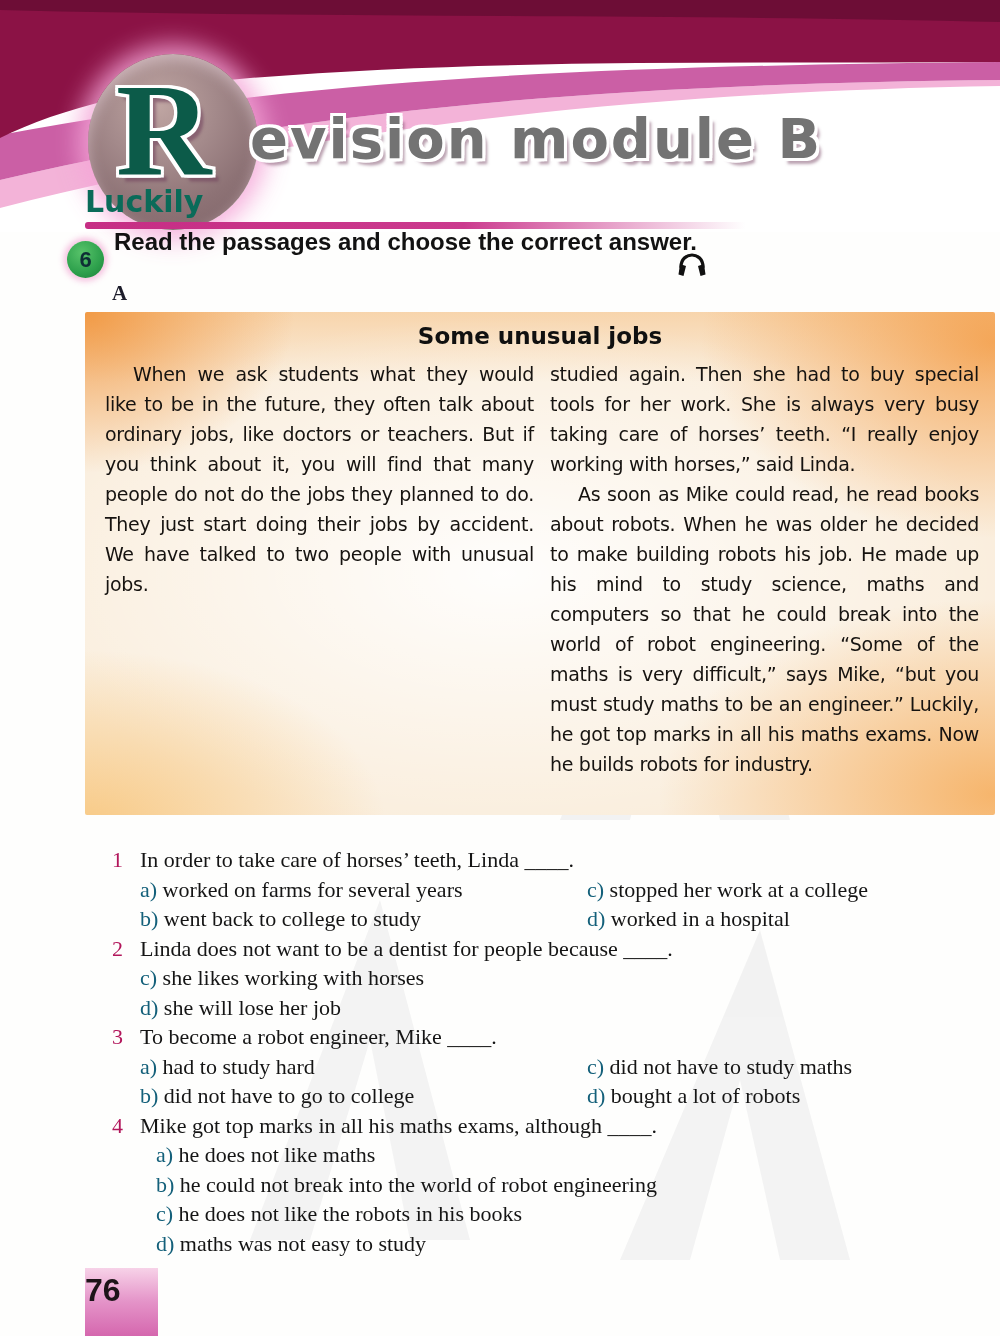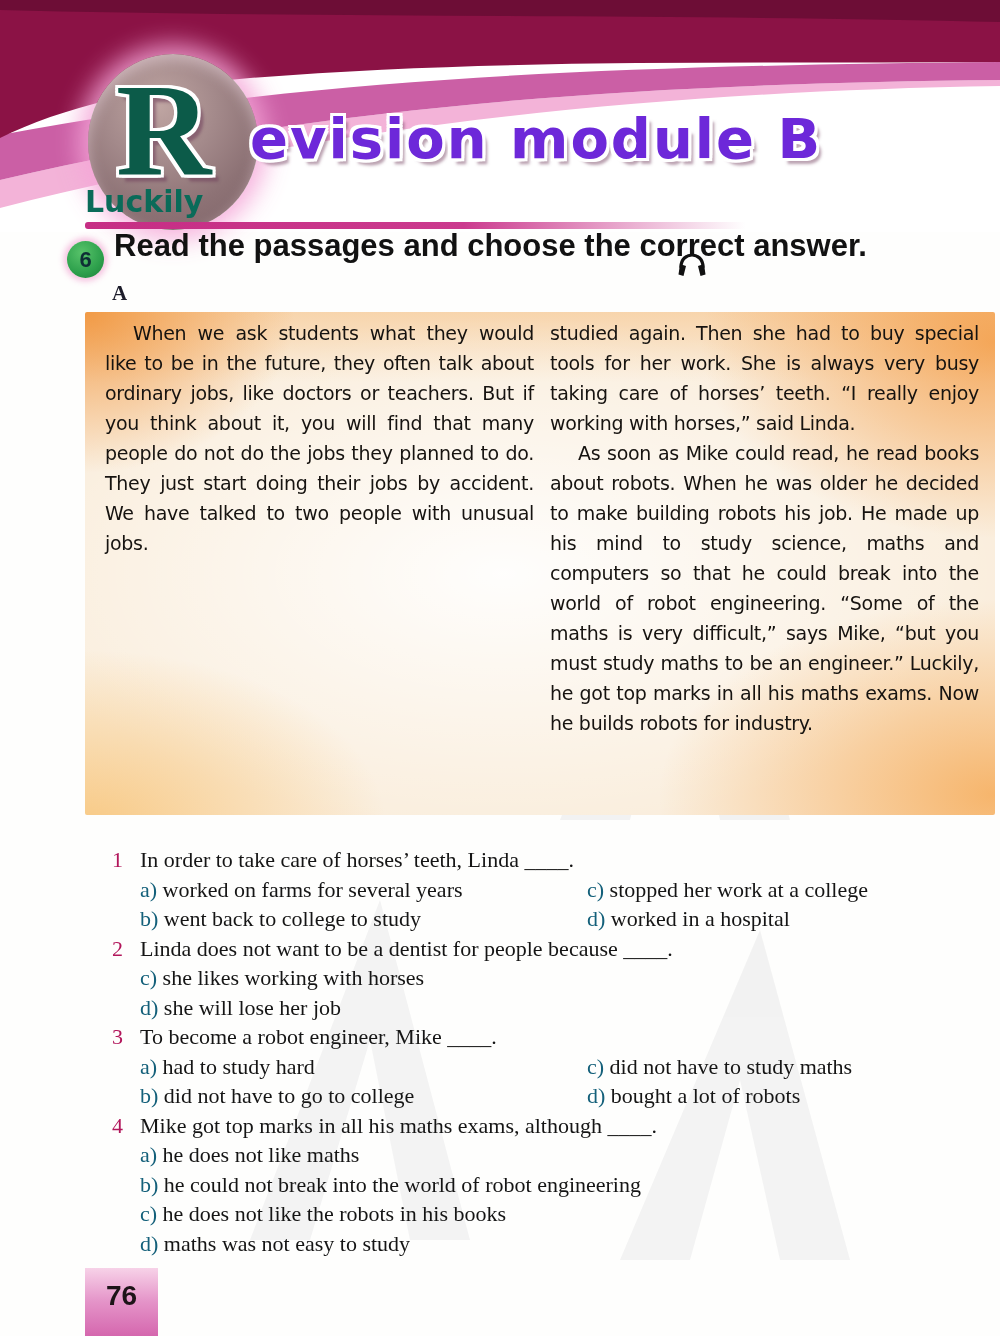--- a/index.html
+++ b/index.html
@@ -11,36 +11,36 @@
   
   .banner-svg{left:0;top:0;}
   .r-oval{left:88px;top:54px;width:170px;height:176px;border-radius:50%;
     background:radial-gradient(circle at 42% 30%, #bfa5a2 0%, #a48a8b 35%, #8d7275 65%, #7d6266 100%);
     box-shadow:0 0 24px 10px rgba(245,165,215,.85), inset 0 6px 14px rgba(255,235,245,.45);}
   .r-letter{left:116px;top:64px;font-family:"Liberation Serif",serif;font-weight:bold;
     font-size:132px;line-height:1;color:#0c5b49;
     text-shadow:-3px -3px 0 #fff,3px -3px 0 #fff,-3px 3px 0 #fff,3px 3px 0 #fff,
       -3px 0 0 #fff,3px 0 0 #fff,0 -3px 0 #fff,0 3px 0 #fff,6px 7px 3px rgba(110,60,90,.55);}
   .banner-title{left:250px;top:106px;font-family:"DejaVu Sans",sans-serif;font-weight:800;
-    font-size:56px;letter-spacing:2px;color:#6d28d9;
+    font-size:56px;letter-spacing:2px;color:#737373;
     text-shadow:-3px -3px 0 #fff,3px -3px 0 #fff,-3px 3px 0 #fff,3px 3px 0 #fff,
       -3px 0 0 #fff,3px 0 0 #fff,0 -3px 0 #fff,0 3px 0 #fff,5px 6px 3px rgba(120,70,100,.5);}
 
   .reading-title{left:85px;top:184px;font-family:"DejaVu Sans",sans-serif;font-weight:bold;
     font-size:30px;color:#0a6b59;}
   .reading-rule{left:85px;top:222px;width:688px;height:7px;border-radius:3px;
     background:linear-gradient(90deg,#c62d84 0%,#cb3a8e 55%,rgba(246,214,235,0) 96%);}
 
   
   .ex-circle{left:67px;top:241px;width:37px;height:37px;border-radius:50%;
     background:radial-gradient(circle at 40% 32%, #58c36a 0%, #2da04c 60%, #1d7c38 100%);
     box-shadow:0 0 6px 3px rgba(243,173,214,.8);
     display:flex;align-items:center;justify-content:center;}
   .ex-circle span{font-weight:bold;font-size:22px;color:#0e2e35;}
-  .ex-text{left:114px;top:228px;font-size:31px;font-weight:bold;color:#121212;
+  .ex-text{left:114px;top:228px;font-size:24px;font-weight:bold;color:#121212;
     font-family:"Liberation Sans",sans-serif;}
   .hp-icon{left:676px;top:243px;}
   .label-a{left:112px;top:281px;font-family:"Liberation Serif",serif;font-weight:bold;
     font-size:21px;color:#1c1c2a;}
 
   
   .passage{left:85px;top:312px;width:910px;height:503px;border-radius:2px;overflow:hidden;
     background:
       radial-gradient(ellipse 300px 230px at 0% 0%, rgba(240,144,52,.85), rgba(240,144,52,0) 70%),
       radial-gradient(ellipse 420px 280px at 100% 6%, rgba(243,152,62,.8), rgba(243,152,62,0) 70%),
@@ -57,28 +57,28 @@
   .col p{margin:0;}
   .col p.indent{text-indent:28px;}
 
   
   .questions{left:112px;top:845px;width:860px;font-family:"Liberation Serif",serif;
     font-size:22px;line-height:29.5px;color:#151515;font-weight:500;}
   .q-stem{display:grid;grid-template-columns:28px 1fr;}
   .q-num{color:#b2165b;}
   .opts2{display:grid;grid-template-columns:447px 1fr;grid-template-rows:repeat(2,auto);
     grid-auto-flow:column;margin-left:28px;}
-  .opts1{margin-left:28px;}
+  .opts1{margin-left:44px;}
   .opt-letter{color:#14607a;}
 
   
   .page-strip{left:85px;top:1268px;width:73px;height:68px;
     background:linear-gradient(180deg,#f6cbe4 0%,#e violet;);
     background:linear-gradient(180deg,#f7d2e8 0%,#e493c8 50%,#d567ae 100%);}
-  .page-num{width:100%;text-align:center;margin-top:12px;font-weight:bold;font-size:28px;
+  .page-num{width:100%;margin-top:4px;font-weight:bold;font-size:32px;
     color:#1d1418;font-family:"Liberation Sans",sans-serif;}
 
   .watermark{pointer-events:none;}
 </style>
 </head>
 <body>
 
 <div class="page">
 
   <svg class="abs banner-svg" width="1000" height="232" viewBox="0 0 1000 232">
@@ -110,20 +110,21 @@
   </div>
   <div class="abs ex-text">Read the passages and choose the correct answer.</div>
   <svg class="abs hp-icon" width="32" height="38" viewBox="0 0 32 38">
     <path d="M5 24 C5 8, 27 8, 27 24" fill="none" stroke="#111" stroke-width="3.2" stroke-linecap="round"></path>
     <path d="M4 21 L10 23 L7.5 33 L2.5 31.5 Z" fill="#111"></path>
     <path d="M28 21 L22 23 L24.5 33 L29.5 31.5 Z" fill="#111"></path>
   </svg>
   <div class="abs label-a">A</div>
 
   <div class="abs passage">
+    <div class="passage-title">Some unusual jobs</div>
     <div class="cols">
       <div class="col">
           <p class="indent">When we ask students what they would like to be in the future, they often talk about ordinary jobs, like doctors or teachers. But if you think about it, you will find that many people do not do the jobs they planned to do. They just start doing their jobs by accident. We have talked to two people with unusual jobs.</p>
         </div>
       <div class="col">
           <p>studied again. Then she had to buy special tools for her work. She is always very busy taking care of horses’ teeth. “I really enjoy working with horses,” said Linda.</p>
           <p class="indent">As soon as Mike could read, he read books about robots. When he was older he decided to make building robots his job. He made up his mind to study science, maths and computers so that he could break into the world of robot engineering. “Some of the maths is very difficult,” says Mike, “but you must study maths to be an engineer.” Luckily, he got top marks in all his maths exams. Now he builds robots for industry.</p>
         </div>
     </div>
   </div>

